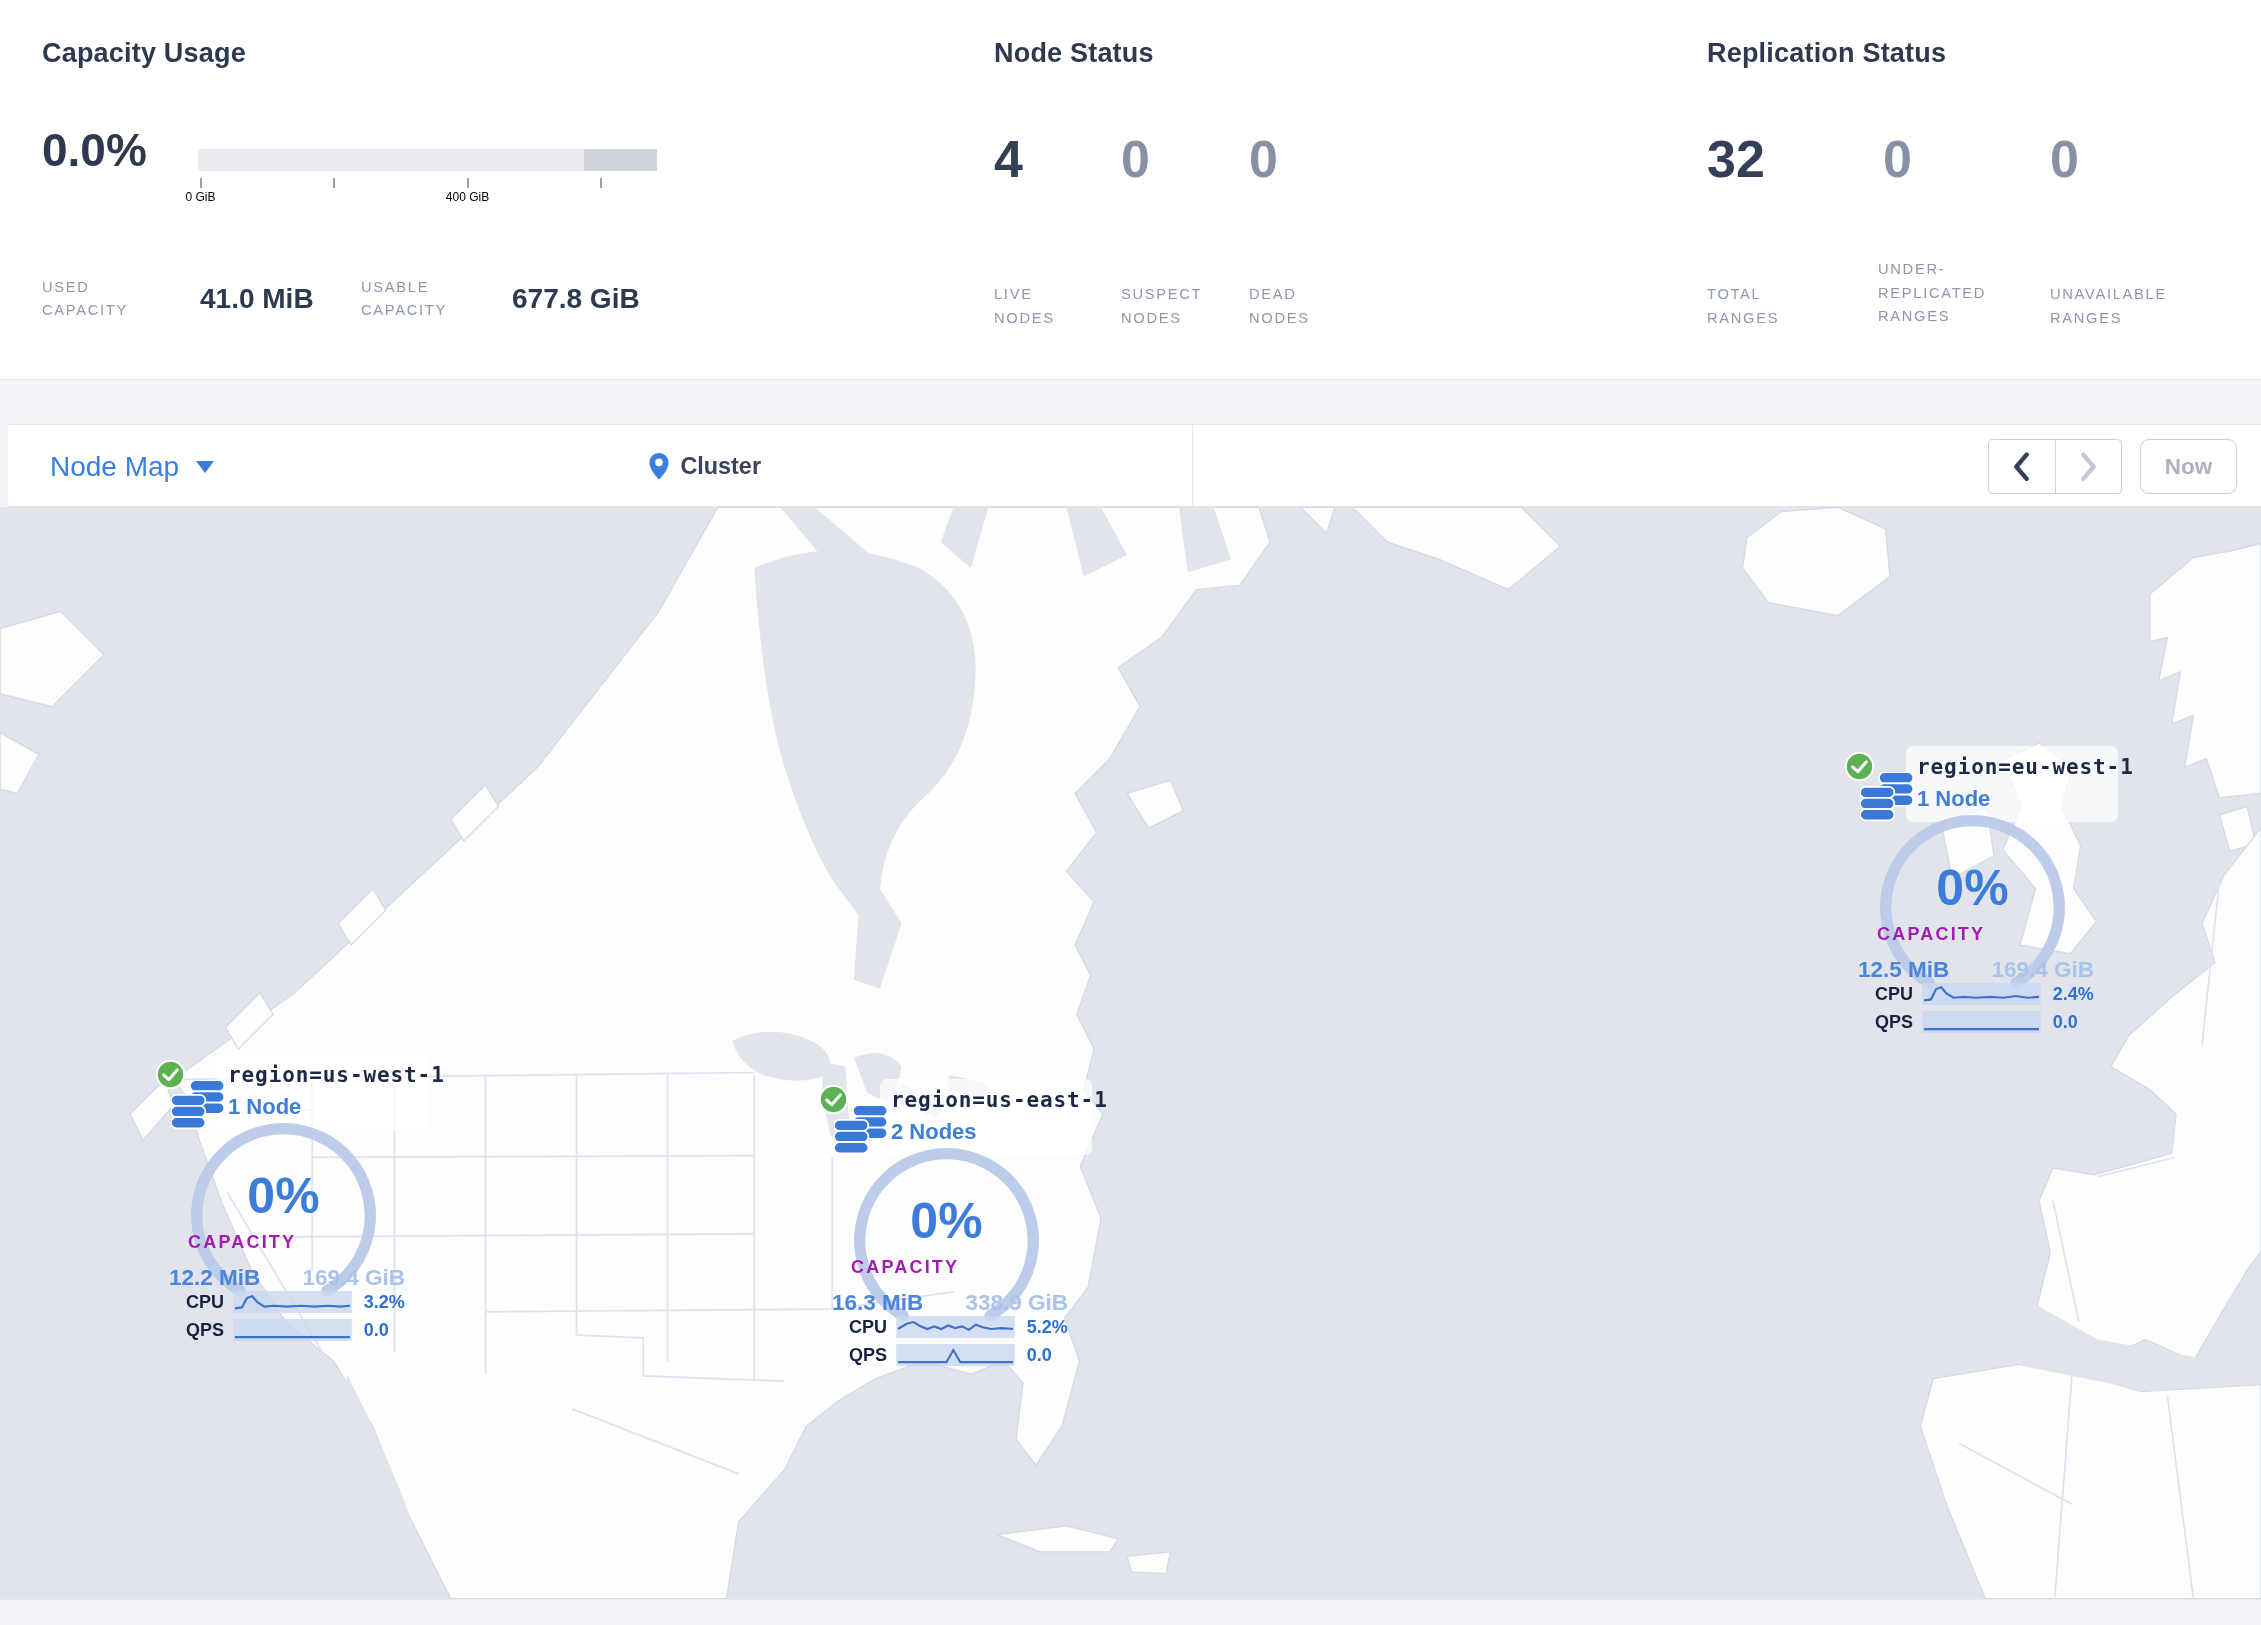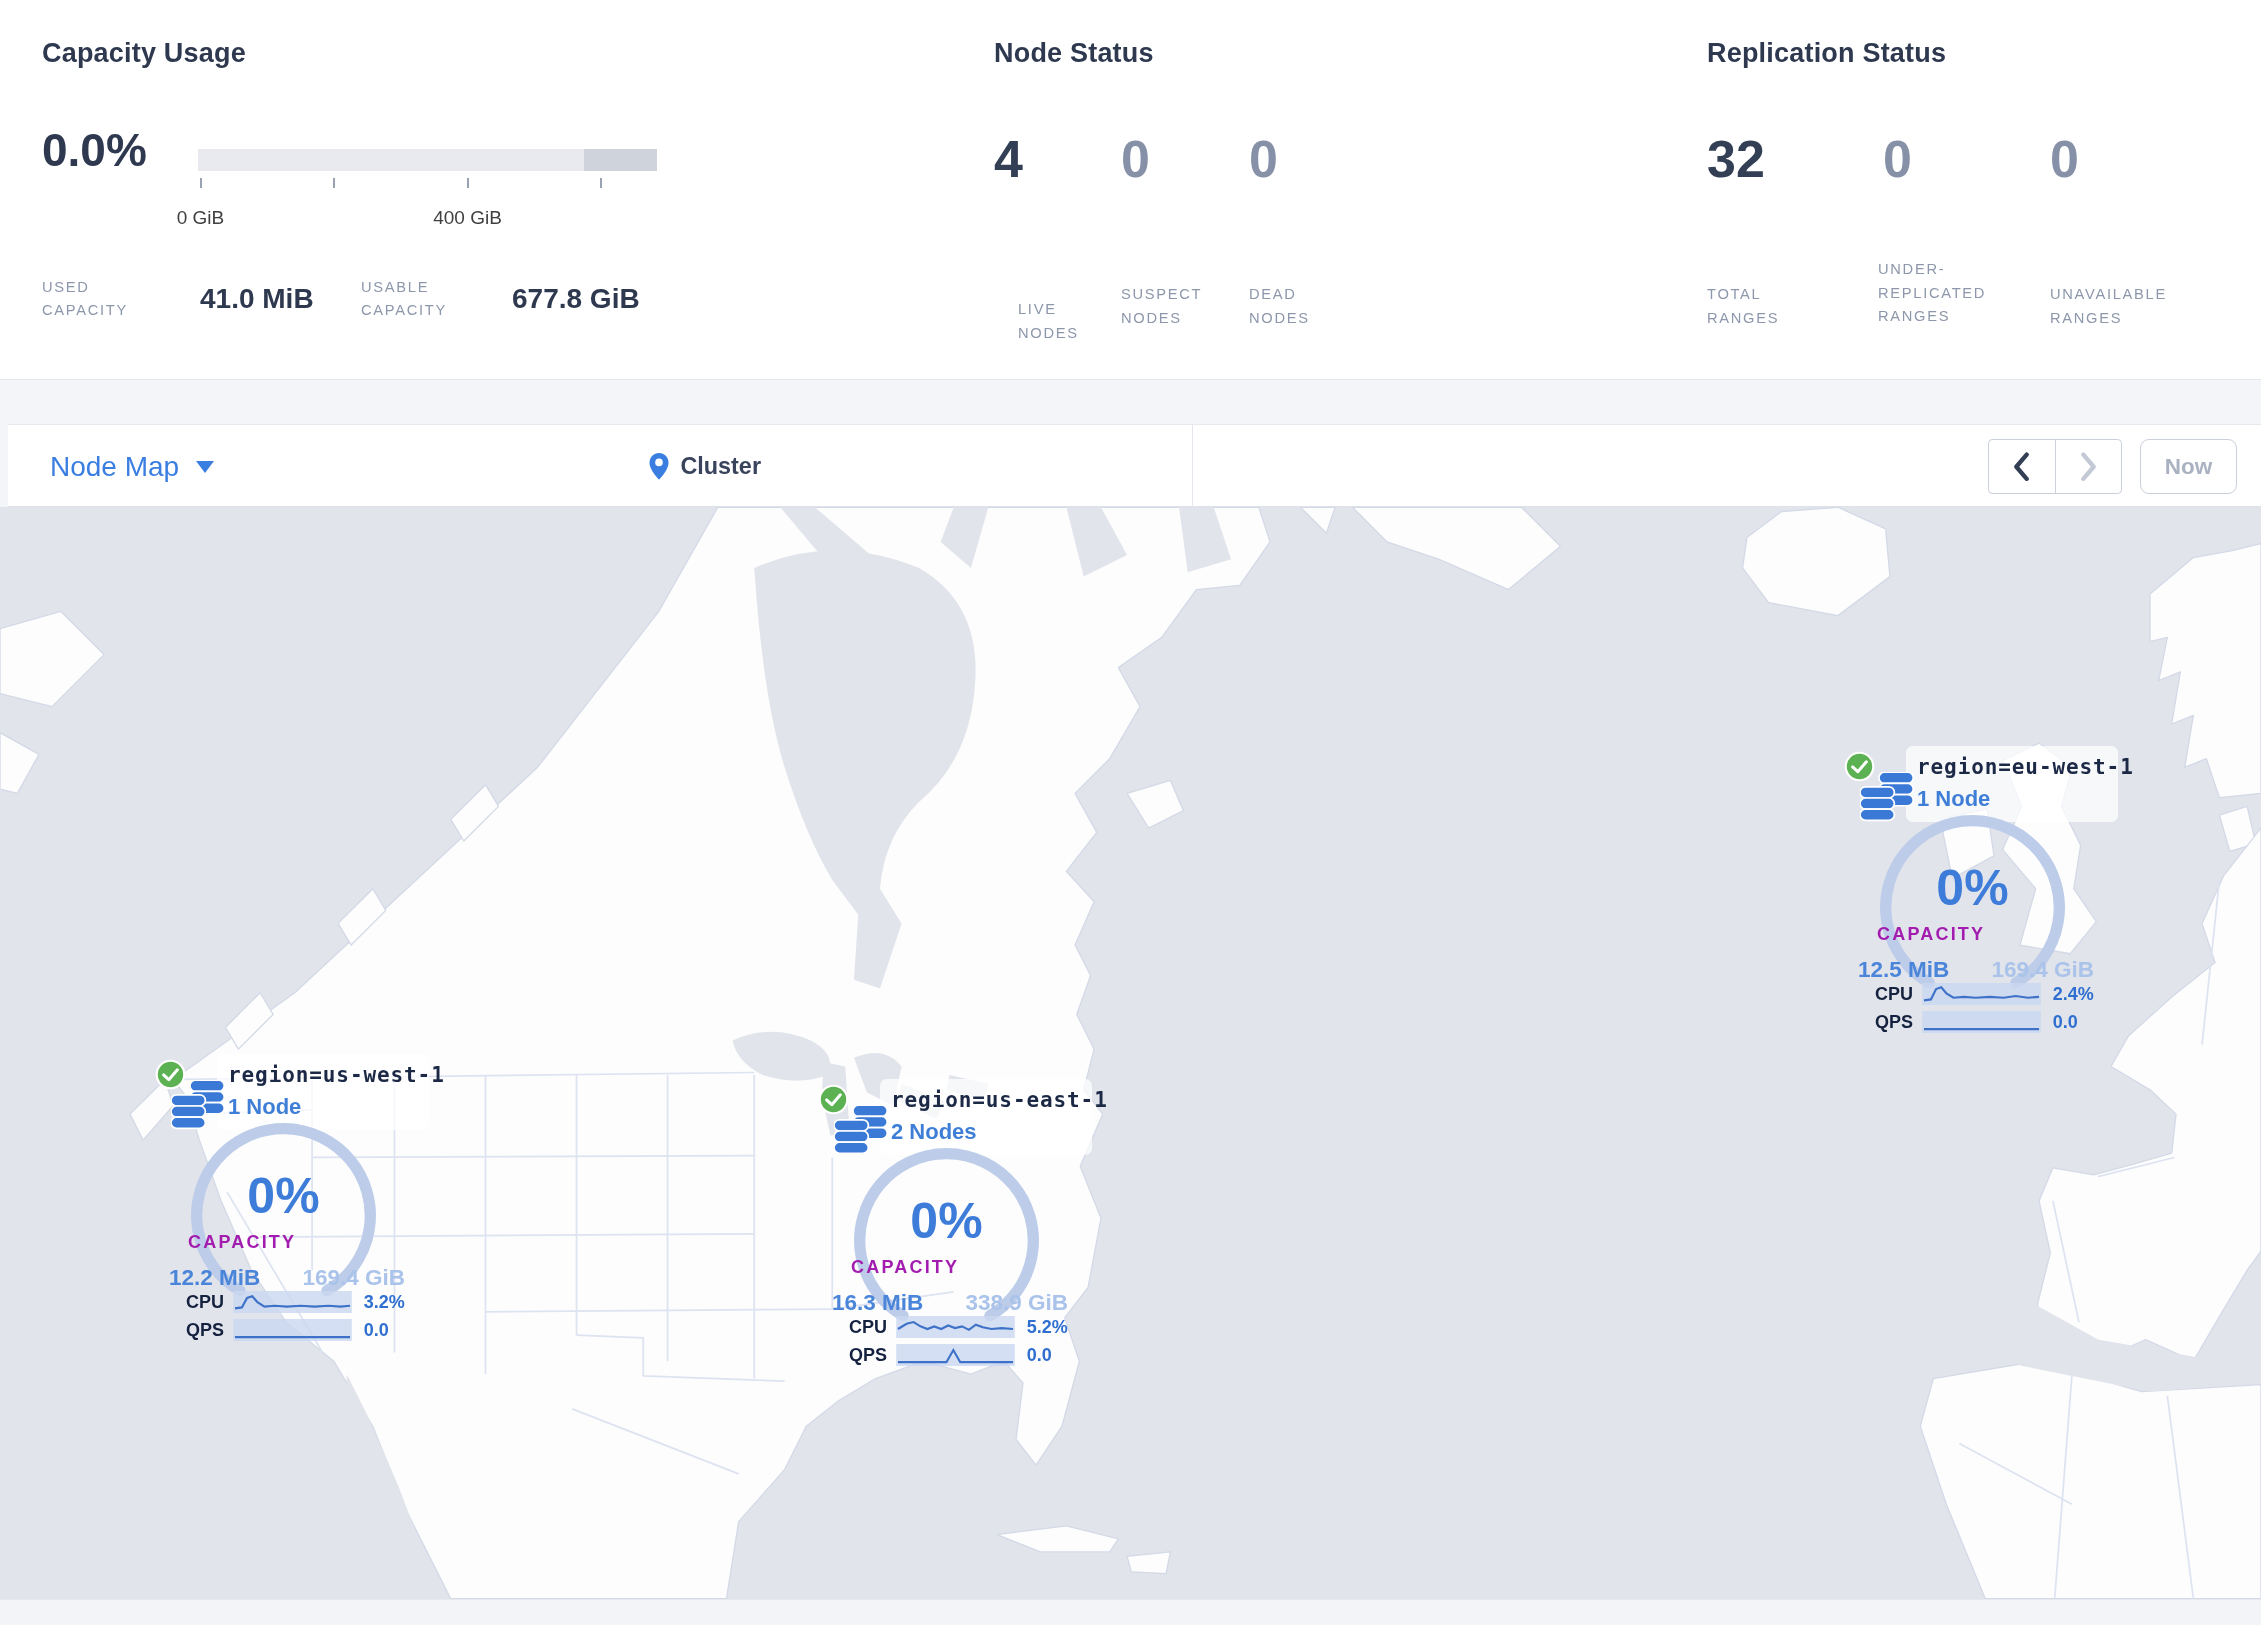--- a/index.html
+++ b/index.html
@@ -12,22 +12,22 @@
   .stat-col { position:absolute; top:38px; }
   .col-capacity { left:42px; width:659px; }
   .col-nodes { left:994px; width:486px; }
   .col-replication { left:1707px; width:520px; }
   .stat-title { font-size:27px; font-weight:700; color:#2e3950; letter-spacing:0.2px; }
 
   .big-pct { position:absolute; left:0; top:85px; font-size:46px; font-weight:700; color:#2e3950; }
   .cap-bar { position:absolute; left:156px; top:111px; width:459px; height:22px; background:#e8eaef; }
   .cap-bar-dark { position:absolute; right:0; top:0; width:16%; height:100%; background:#ced3dc; }
   .cap-tick { position:absolute; top:140px; width:1.7px; height:9.5px; background:#99a2b3; }
-  .cap-tick-label { position:absolute; top:169px; width:139px; text-align:center;
-    font-size:19px; color:#404040; }
+  .cap-tick-label { position:absolute; top:152px; width:139px; text-align:center;
+    font-size:12px; color:#000000; }
 
   .kv { position:absolute; display:flex;gap:8px; }
   .kv-label { width:111px; font-size:14.7px; letter-spacing:1.7px; color:#8d97ab; line-height:1.55; }
   .kv-value { font-size:28px; font-weight:700; color:#2e3950; align-self:center; white-space:nowrap; }
   .big-num { position:absolute; top:0; font-size:52px; font-weight:700; color:#333f55; line-height:1; }
   .big-num.muted { color:#8691a8; font-weight:600; }
   .num-label { position:absolute; font-size:14.7px; letter-spacing:1.7px; color:#8d97ab;
     line-height:1.6; width:130px; }
 
   
@@ -110,21 +110,21 @@
       <div class="kv-label">USABLE CAPACITY</div>
       <div class="kv-value" style="margin-left:32px">677.8 GiB</div>
     </div>
   </div>
 
   <div class="stat-col col-nodes">
     <div class="stat-title">Node Status</div>
     <div class="big-num" style="left:0; top:95px;">4</div>
     <div class="big-num muted" style="left:127px; top:95px;">0</div>
     <div class="big-num muted" style="left:255px; top:95px;">0</div>
-    <div class="num-label" style="left:0; top:260px; width:104px;margin-left:24px;">LIVE NODES</div>
+    <div class="num-label" style="left:0; top:245px; width:104px;">LIVE NODES</div>
     <div class="num-label" style="left:127px; top:245px; width:104px;">SUSPECT NODES</div>
     <div class="num-label" style="left:255px; top:245px; width:104px;">DEAD NODES</div>
   </div>
 
   <div class="stat-col col-replication">
     <div class="stat-title">Replication Status</div>
     <div class="big-num" style="left:0; top:95px;">32</div>
     <div class="big-num muted" style="left:176px; top:95px;">0</div>
     <div class="big-num muted" style="left:343px; top:95px;">0</div>
     <div class="num-label" style="left:0; top:245px; width:104px;">TOTAL RANGES</div>

